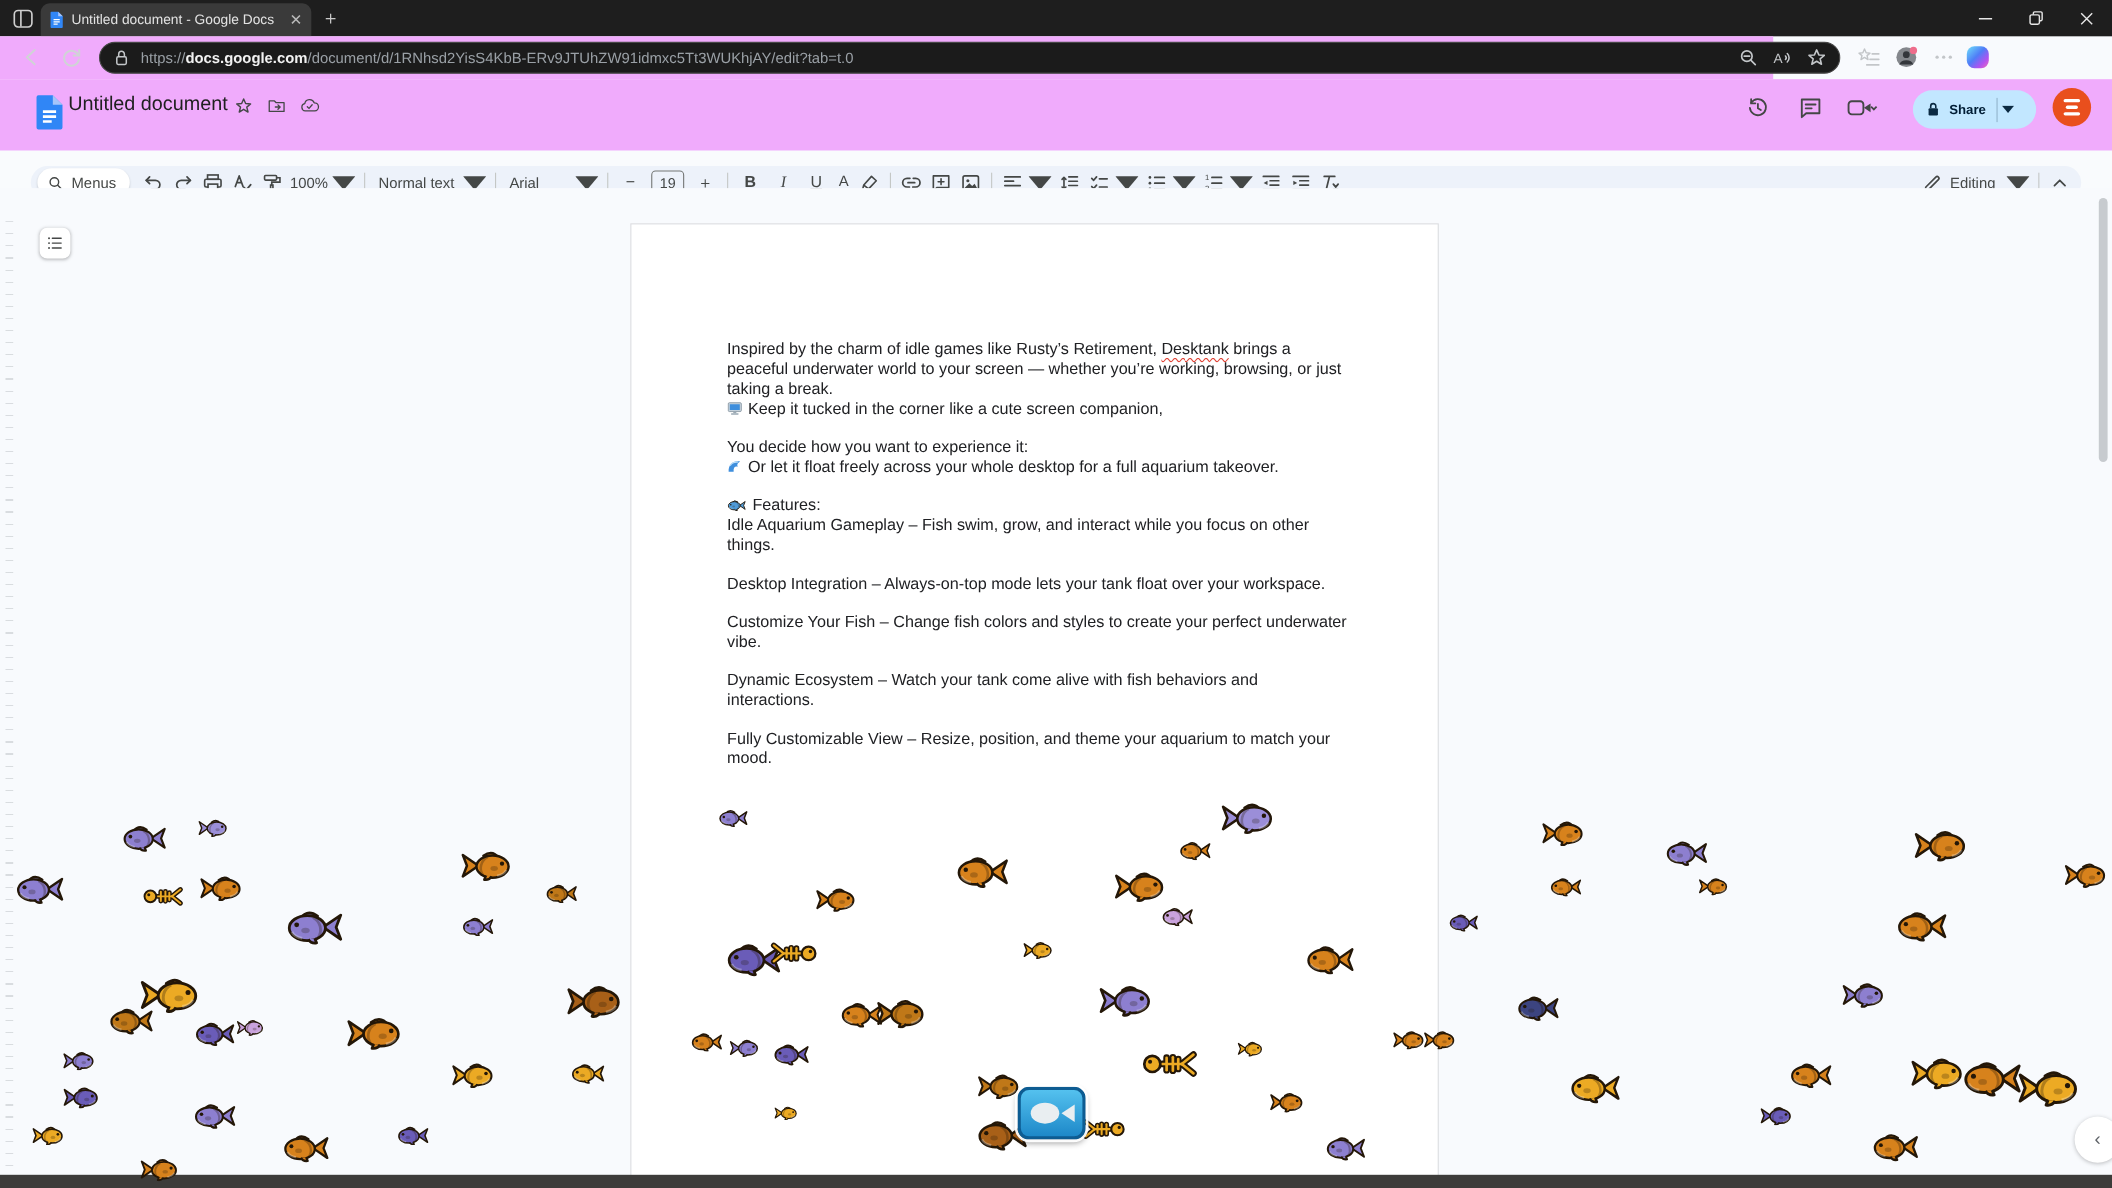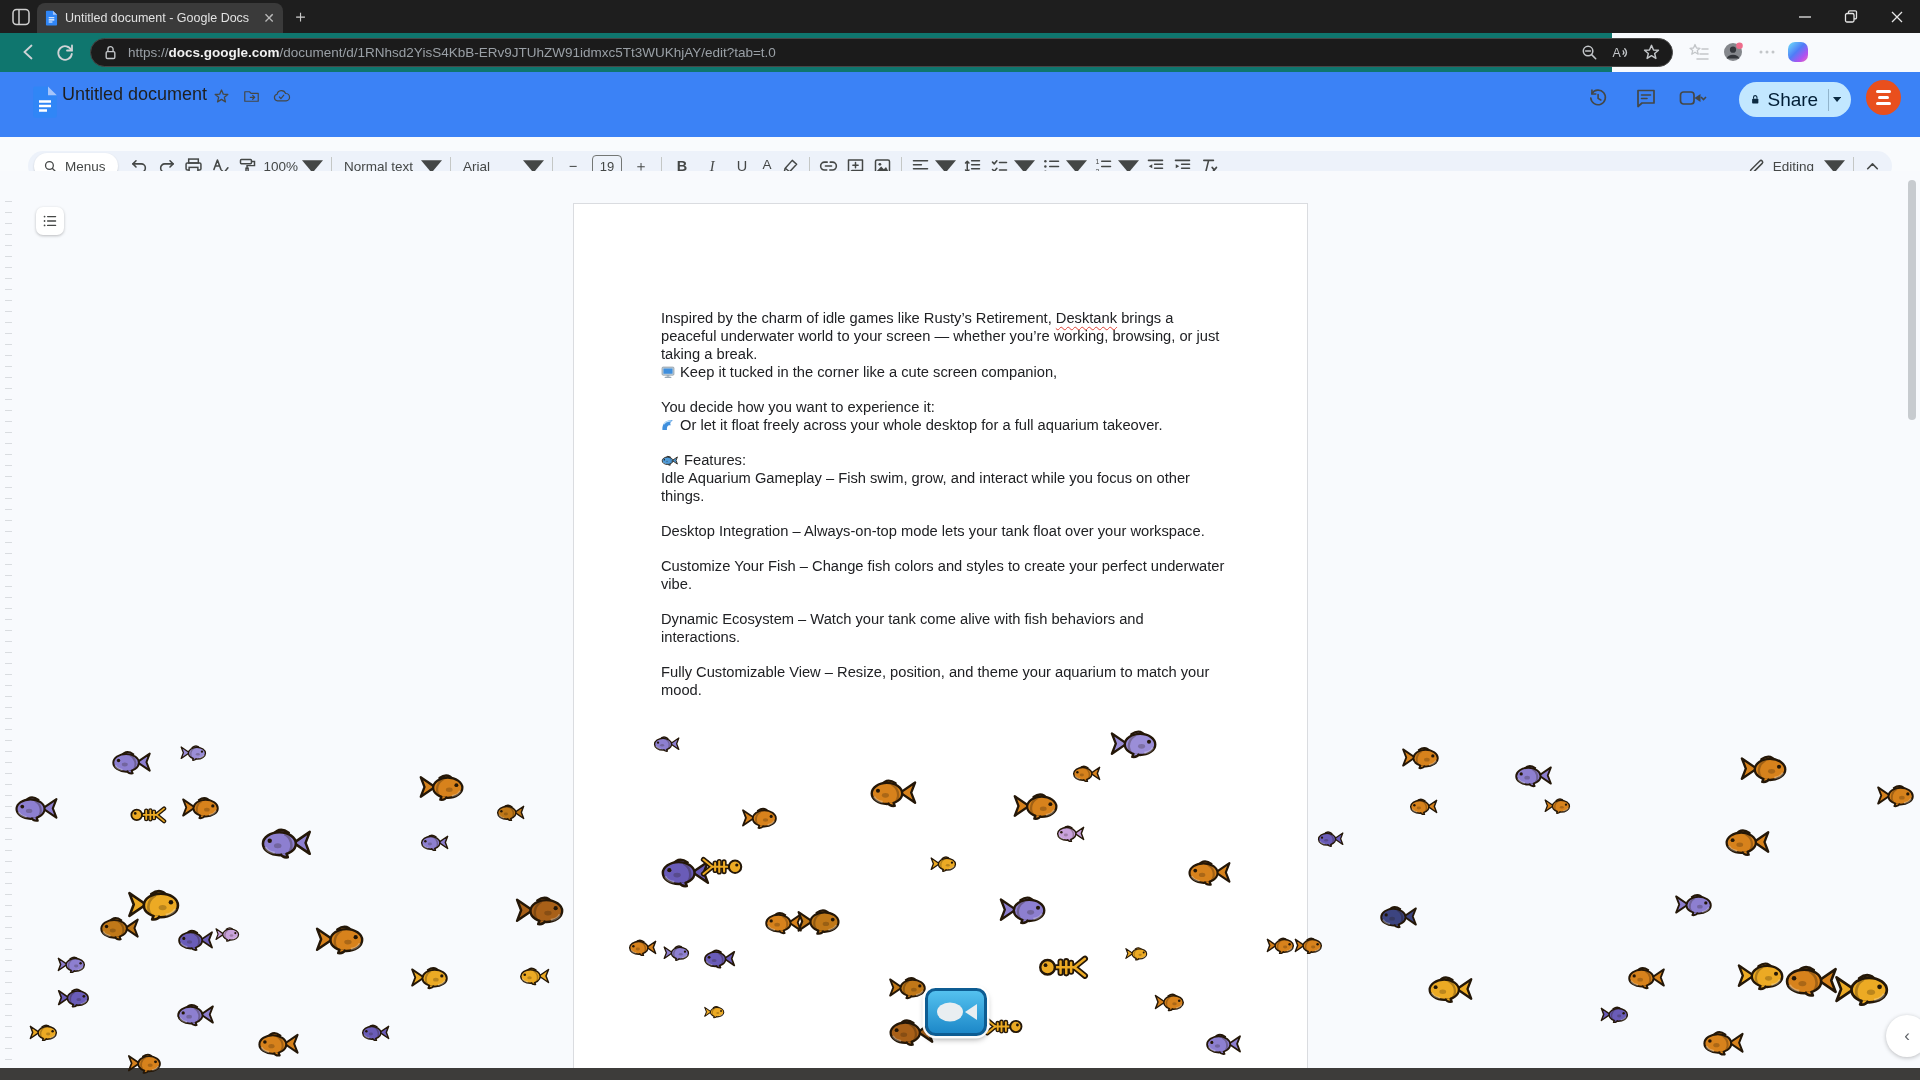--- a/index.html
+++ b/index.html
@@ -7,36 +7,36 @@
   
   #titlebar{position:absolute;left:0;top:0;width:1920px;height:33px;background:#1e1e1e}
   #ws-btn{position:absolute;left:10px;top:6px;width:22px;height:22px}
   .tab{position:absolute;left:37px;top:3px;width:246px;height:30px;background:#3a3a3a;border-radius:8px 8px 0 0;display:flex;align-items:center;padding:0 8px;box-sizing:border-box}
   .tab-title{color:#e2e2e2;font-size:12.5px;white-space:nowrap;overflow:hidden;flex:1;margin-left:7px}
   .tab-close{color:#b9b9b9;font-size:14px;margin-left:6px}
   #newtab-btn{position:absolute;left:292px;top:8px;color:#c9c9c9;font-size:17px;line-height:17px}
   .wincontrols{position:absolute;right:0;top:0;height:33px;display:flex}
   .winbtn{width:46px;height:33px;display:flex;align-items:center;justify-content:center}
   
-  #navbar{position:absolute;left:0;top:33px;width:1612px;height:39px;background:#0f766e}
+  #navbar{position:absolute;left:0;top:33px;width:1612px;height:39px;background:#f0abfc}
   .navicon{position:absolute;top:8px;width:22px;height:22px}
   #urlbar{position:absolute;left:90px;top:5px;width:1583px;height:29px;background:#1b1b1b;border:1px solid #474747;border-radius:15px;display:flex;align-items:center;box-sizing:border-box;padding:0 10px}
   #urltext{font-size:13.5px;color:#9aa0a6;white-space:nowrap;overflow:hidden;margin-left:8px;flex:1}
   #urltext b{color:#f1f1f1;font-weight:bold}
   .pill-icon{width:21px;height:21px;margin-left:10px;flex:none}
   
-  #docsheader{position:absolute;left:0;top:72px;width:1920px;height:65px;background:#3b82f6}
+  #docsheader{position:absolute;left:0;top:72px;width:1920px;height:65px;background:#f0abfc}
   #docs-file-icon{position:absolute;left:32px;top:13px}
   #doc-title{position:absolute;left:62px;top:12px;font-size:18px;color:#1f1f1f}
   .title-icon{position:absolute;top:15px;width:19px;height:19px}
   #menubar{position:absolute;left:56px;top:33px;display:flex}
   .menu-item{font-size:14.3px;color:#1f1f1f;padding:3px 9px;border-radius:6px}
   .hdr-right-icon{position:absolute;top:14px;width:24px;height:24px}
   #share-btn{position:absolute;left:1739px;top:10px;width:112px;height:35px;background:#c2e7ff;border-radius:18px;display:flex;align-items:center;box-sizing:border-box;padding:0 10px}
-  #share-label{font-size:19px;color:#001d35;font-weight:normal;margin:0 6px}
+  #share-label{font-size:12px;color:#001d35;font-weight:bold;margin:0 6px}
   #share-divider{width:1px;height:22px;background:rgba(0,29,53,.25);margin:0 4px}
   #avatar{position:absolute;left:1866px;top:8px;width:35px;height:35px;border-radius:50%;background:#e94f1d;display:flex;flex-direction:column;align-items:center;justify-content:center;gap:3px}
   #avatar i{display:block;height:3px;border-radius:2px;background:#fff}
   
   #toolbarrow{position:absolute;left:0;top:137px;width:1920px;height:34px;background:#f9fbfd}
   #toolbar{position:absolute;left:28px;top:14px;width:1864px;height:30px;background:#edf2fa;border-radius:15px;display:flex;align-items:center;padding:0 6px;box-sizing:border-box}
   .tbtn{height:26px;display:flex;align-items:center;justify-content:center;border-radius:6px;padding:0 3px;flex:none}
   .tbtn svg{width:21px;height:21px}
   .tsep{width:1px;height:19px;background:#c4c7c5;margin:0 5px;flex:none}
   .tlabel{font-size:13.5px;color:#444746}

